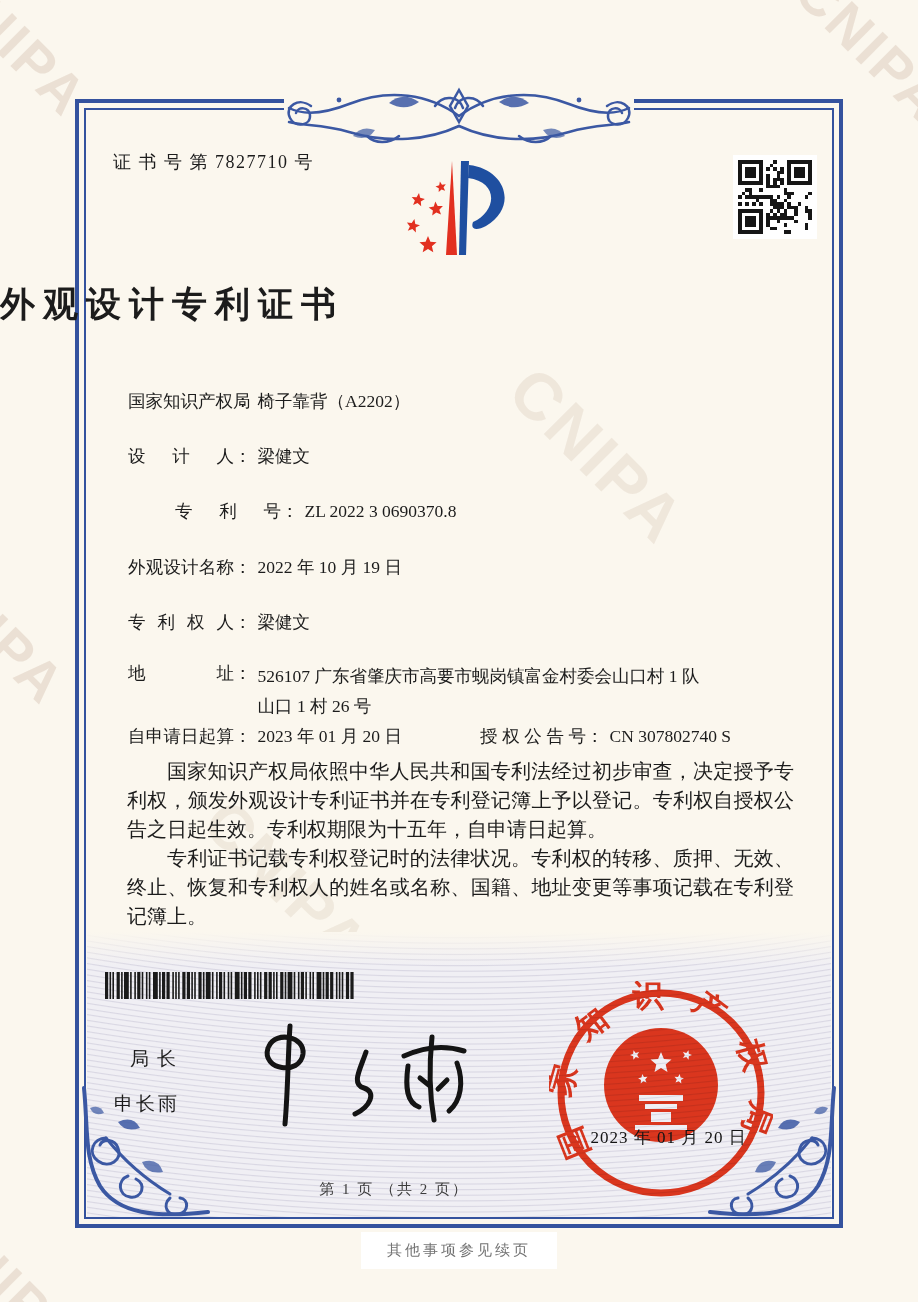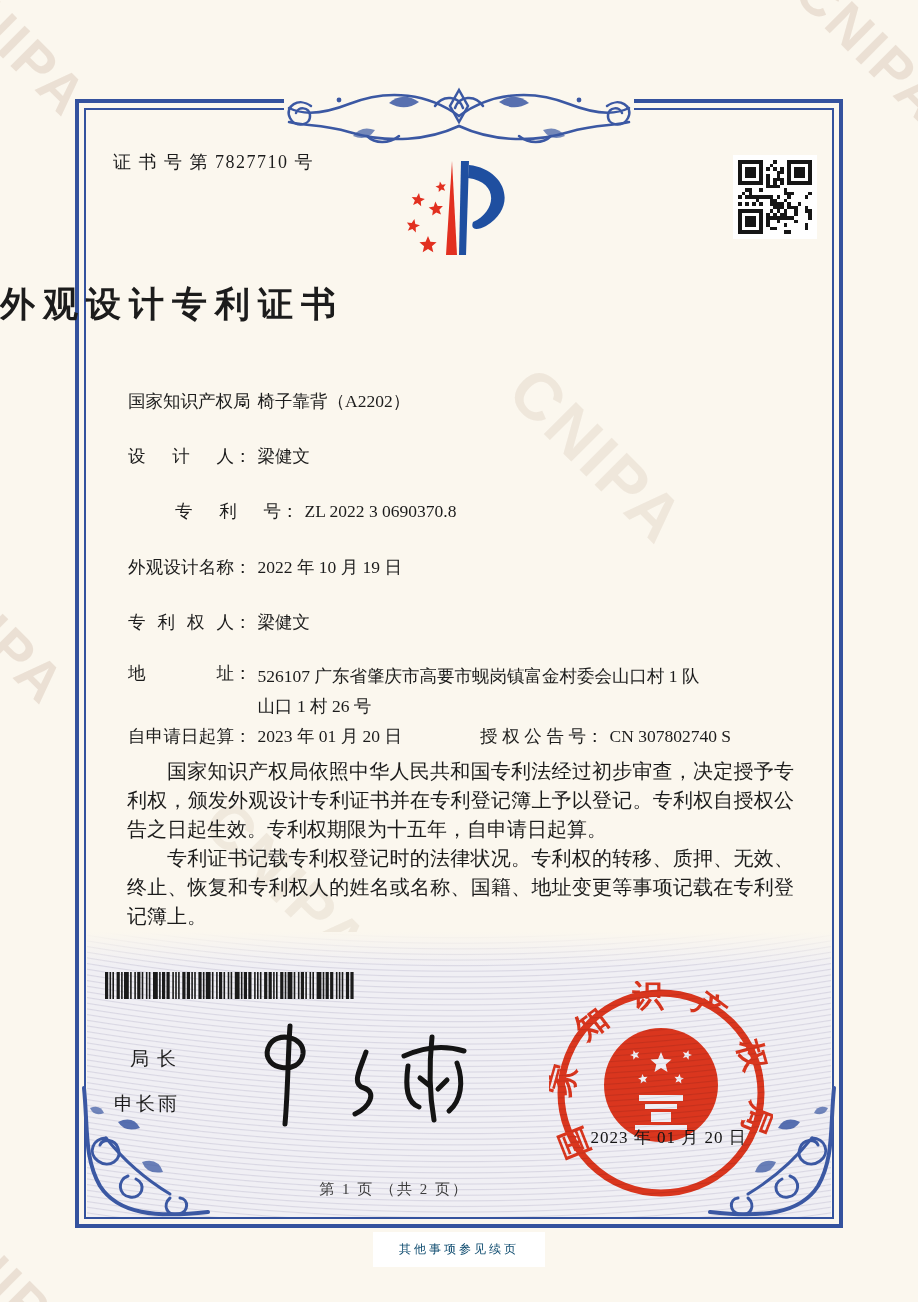--- a/index.html
+++ b/index.html
@@ -36,21 +36,21 @@
         text-align:justify;text-indent:2em;z-index:4;}
   
   .barcode{left:105px;top:972px;z-index:4;}
   .director-title{left:130px;top:1046px;font-family:"Liberation Sans",sans-serif;font-size:19px;letter-spacing:8px;z-index:4;}
   .director-name{left:114px;top:1091px;font-family:"Liberation Sans",sans-serif;font-size:19px;letter-spacing:3px;z-index:4;}
   .sig{left:248px;top:1018px;z-index:4;}
   .seal{left:549px;top:981px;z-index:5;mix-blend-mode:multiply;}
   .seal-date{left:566px;top:1126px;width:205px;text-align:center;font-size:17px;color:#141414;letter-spacing:1px;z-index:6;}
   .pageno{left:0;width:788px;top:1180px;text-align:center;font-size:15px;letter-spacing:2px;color:#3d3d3d;z-index:6;}
   .cont{left:50%;transform:translateX(-50%);top:1232px;background:#ffffff;padding:9px 26px;
-        font-size:12px;letter-spacing:3px;color:#0c4a6e;z-index:4;white-space:nowrap;}
+        font-size:15px;letter-spacing:3px;color:#737373;z-index:4;white-space:nowrap;}
 </style>
 </head>
 <body>
 
 <div id="page">
 
   <div class="wm" style="left:-30px;top:-48px;font-size:56px;">CNIPA</div>
   <div class="wm" style="left:828px;top:-42px;font-size:56px;">CNIPA</div>
   <div class="wm" style="left:548px;top:352px;font-size:66px;color:rgba(208,192,172,0.28);">CNIPA</div>
   <div class="wm" style="left:-52px;top:540px;font-size:56px;">CNIPA</div>

